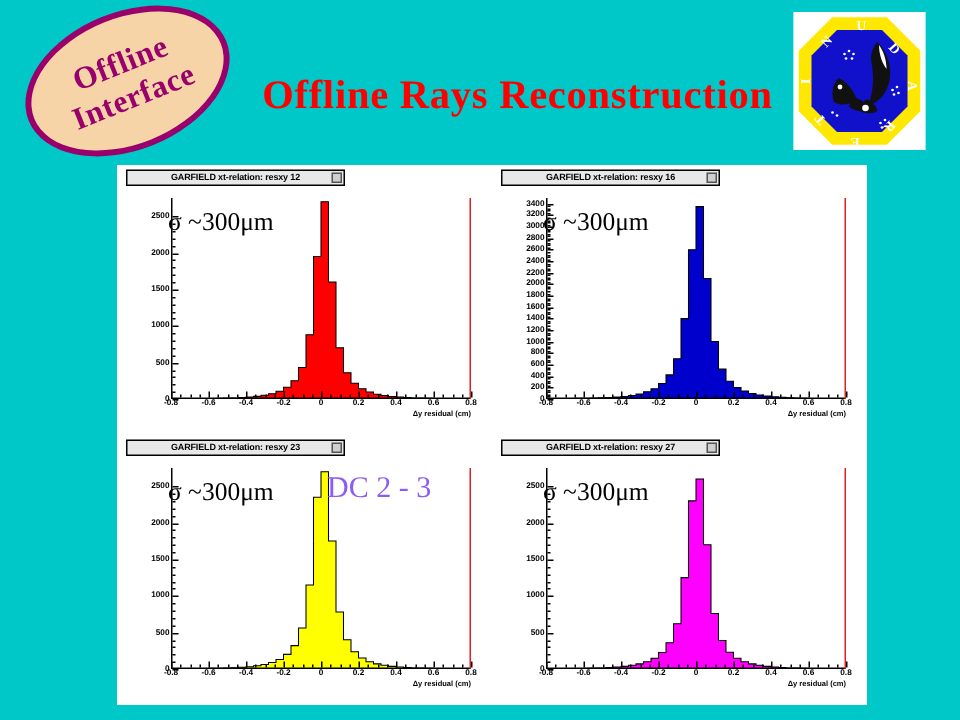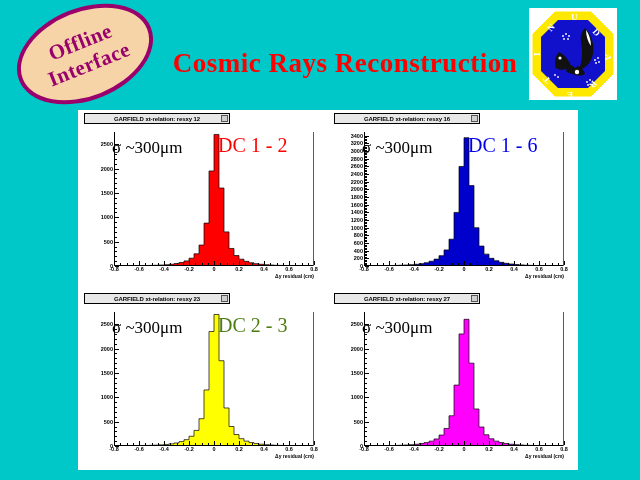--- a/index.html
+++ b/index.html
@@ -231,21 +231,21 @@
 <div id="slide">
 
   <div id="badge">
     <div id="badge-ellipse"></div>
     <div id="badge-text">
       <span>Offline</span>
       <span>Interface</span>
     </div>
   </div>
 
-  <div id="main-title">Cosmic  Rays  Reconstruction</div>
+  <div id="main-title">Offline  Rays  Reconstruction</div>
 
   <div id="logo">
     <svg width="88" height="92" viewBox="0 0 88 92">
       <rect x="0" y="0" width="88" height="92" fill="#ffffff"></rect>
       <polygon points="26,4 62,4 84,26 84,66 62,88 26,88 4,66 4,26" fill="#ffe800" stroke="#ffe800" stroke-width="1"></polygon>
       <polygon points="29,12 59,12 76,29 76,63 59,80 29,80 12,63 12,29" fill="#1111cc"></polygon>
 
       <g fill="#ffffff" font-family="Liberation Serif, serif" font-size="9" font-weight="bold">
         <text x="22" y="24" transform="rotate(-48 22 24)">N</text>
         <text x="42" y="12">U</text>
@@ -391,21 +391,20 @@
             <div class="xtick minor" style="left: 187.5px;"></div>
             <div class="xtick minor" style="left: 193.75px;"></div>
             <div class="xtick" style="left: 200px;">
               <span class="xlabel">0.8</span>
             </div>
           </div>
         <div class="frame-right"></div>
         <div class="axis-title">Δy residual (cm)</div>
       </div>
       <div class="sigma-note">σ ~300μm</div>
-      <div class="dc-label" style="color: rgb(255, 0, 0);">DC 1 - 2</div>
     </div>
 
     <div class="pad pad-1">
       <div class="pad-titlebar">
         <span class="tb-text">GARFIELD xt-relation: resxy 16</span>
         <span class="tb-btn"></span>
       </div>
       <div class="plot">
         <svg class="hist" viewBox="0 0 200 134" preserveAspectRatio="none">
             <path d="M 0.00 134 L 0.00 133.77 L 5.00 133.77 L 5.00 133.73 L 10.00 133.73 L 10.00 133.69 L 15.00 133.69 L 15.00 133.66 L 20.00 133.66 L 20.00 133.58 L 25.00 133.58 L 25.00 133.50 L 30.00 133.50 L 30.00 133.39 L 35.00 133.39 L 35.00 133.23 L 40.00 133.23 L 40.00 133.00 L 45.00 133.00 L 45.00 132.70 L 50.00 132.70 L 50.00 132.28 L 55.00 132.28 L 55.00 131.63 L 60.00 131.63 L 60.00 130.71 L 65.00 130.71 L 65.00 129.21 L 70.00 129.21 L 70.00 127.11 L 75.00 127.11 L 75.00 123.66 L 80.00 123.66 L 80.00 117.92 L 85.00 117.92 L 85.00 107.20 L 90.00 107.20 L 90.00 80.40 L 95.00 80.40 L 95.00 34.46 L 100.00 34.46 L 100.00 5.74 L 105.00 5.74 L 105.00 53.60 L 110.00 53.60 L 110.00 95.71 L 115.00 95.71 L 115.00 114.09 L 120.00 114.09 L 120.00 122.13 L 125.00 122.13 L 125.00 126.34 L 130.00 126.34 L 130.00 128.72 L 135.00 128.72 L 135.00 130.32 L 140.00 130.32 L 140.00 131.32 L 145.00 131.32 L 145.00 132.01 L 150.00 132.01 L 150.00 132.51 L 155.00 132.51 L 155.00 132.89 L 160.00 132.89 L 160.00 133.16 L 165.00 133.16 L 165.00 133.35 L 170.00 133.35 L 170.00 133.50 L 175.00 133.50 L 175.00 133.62 L 180.00 133.62 L 180.00 133.69 L 185.00 133.69 L 185.00 133.73 L 190.00 133.73 L 190.00 133.77 L 195.00 133.77 L 195.00 133.81 L 200.00 133.81 L 200.00 134 Z" fill="#0000cc" stroke="#000000" stroke-width="0.7"></path>
@@ -586,21 +585,20 @@
             <div class="xtick minor" style="left: 187.5px;"></div>
             <div class="xtick minor" style="left: 193.75px;"></div>
             <div class="xtick" style="left: 200px;">
               <span class="xlabel">0.8</span>
             </div>
           </div>
         <div class="frame-right"></div>
         <div class="axis-title">Δy residual (cm)</div>
       </div>
       <div class="sigma-note">σ ~300μm</div>
-      <div class="dc-label" style="color: rgb(0, 0, 238);">DC 1 - 6</div>
     </div>
 
     <div class="pad pad-2">
       <div class="pad-titlebar">
         <span class="tb-text">GARFIELD xt-relation: resxy 23</span>
         <span class="tb-btn"></span>
       </div>
       <div class="plot">
         <svg class="hist" viewBox="0 0 200 134" preserveAspectRatio="none">
             <path d="M 0.00 134 L 0.00 133.81 L 5.00 133.81 L 5.00 133.76 L 10.00 133.76 L 10.00 133.76 L 15.00 133.76 L 15.00 133.71 L 20.00 133.71 L 20.00 133.66 L 25.00 133.66 L 25.00 133.56 L 30.00 133.56 L 30.00 133.46 L 35.00 133.46 L 35.00 133.32 L 40.00 133.32 L 40.00 133.12 L 45.00 133.12 L 45.00 132.83 L 50.00 132.83 L 50.00 132.44 L 55.00 132.44 L 55.00 131.86 L 60.00 131.86 L 60.00 130.98 L 65.00 130.98 L 65.00 129.61 L 70.00 129.61 L 70.00 127.67 L 75.00 127.67 L 75.00 124.25 L 80.00 124.25 L 80.00 118.41 L 85.00 118.41 L 85.00 106.71 L 90.00 106.71 L 90.00 77.96 L 95.00 77.96 L 95.00 19.49 L 100.00 19.49 L 100.00 2.44 L 105.00 2.44 L 105.00 48.73 L 110.00 48.73 L 110.00 95.99 L 115.00 95.99 L 115.00 114.51 L 120.00 114.51 L 120.00 122.55 L 125.00 122.55 L 125.00 126.69 L 130.00 126.69 L 130.00 129.13 L 135.00 129.13 L 135.00 130.59 L 140.00 130.59 L 140.00 131.56 L 145.00 131.56 L 145.00 132.25 L 150.00 132.25 L 150.00 132.68 L 155.00 132.68 L 155.00 133.03 L 160.00 133.03 L 160.00 133.27 L 165.00 133.27 L 165.00 133.42 L 170.00 133.42 L 170.00 133.56 L 175.00 133.56 L 175.00 133.66 L 180.00 133.66 L 180.00 133.71 L 185.00 133.71 L 185.00 133.76 L 190.00 133.76 L 190.00 133.81 L 195.00 133.81 L 195.00 133.85 L 200.00 133.85 L 200.00 134 Z" fill="#ffff00" stroke="#000000" stroke-width="0.7"></path>
@@ -697,21 +695,21 @@
             <div class="xtick minor" style="left: 187.5px;"></div>
             <div class="xtick minor" style="left: 193.75px;"></div>
             <div class="xtick" style="left: 200px;">
               <span class="xlabel">0.8</span>
             </div>
           </div>
         <div class="frame-right"></div>
         <div class="axis-title">Δy residual (cm)</div>
       </div>
       <div class="sigma-note">σ ~300μm</div>
-      <div class="dc-label" style="color: #4d7c0f; text-align: right;">DC 2 - 3</div>
+      <div class="dc-label" style="color: #8b5cf6; text-align: right;">DC 2 - 3</div>
     </div>
 
     <div class="pad pad-3">
       <div class="pad-titlebar">
         <span class="tb-text">GARFIELD xt-relation: resxy 27</span>
         <span class="tb-btn"></span>
       </div>
       <div class="plot">
         <svg class="hist" viewBox="0 0 200 134" preserveAspectRatio="none">
             <path d="M 0.00 134 L 0.00 133.81 L 5.00 133.81 L 5.00 133.76 L 10.00 133.76 L 10.00 133.71 L 15.00 133.71 L 15.00 133.66 L 20.00 133.66 L 20.00 133.61 L 25.00 133.61 L 25.00 133.51 L 30.00 133.51 L 30.00 133.42 L 35.00 133.42 L 35.00 133.27 L 40.00 133.27 L 40.00 133.03 L 45.00 133.03 L 45.00 132.68 L 50.00 132.68 L 50.00 132.25 L 55.00 132.25 L 55.00 131.56 L 60.00 131.56 L 60.00 130.59 L 65.00 130.59 L 65.00 129.13 L 70.00 129.13 L 70.00 126.93 L 75.00 126.93 L 75.00 123.04 L 80.00 123.04 L 80.00 116.46 L 85.00 116.46 L 85.00 103.79 L 90.00 103.79 L 90.00 73.09 L 95.00 73.09 L 95.00 21.93 L 100.00 21.93 L 100.00 7.31 L 105.00 7.31 L 105.00 51.16 L 110.00 51.16 L 110.00 96.97 L 115.00 96.97 L 115.00 115.00 L 120.00 115.00 L 120.00 122.79 L 125.00 122.79 L 125.00 126.79 L 130.00 126.79 L 130.00 129.13 L 135.00 129.13 L 135.00 130.59 L 140.00 130.59 L 140.00 131.56 L 145.00 131.56 L 145.00 132.25 L 150.00 132.25 L 150.00 132.68 L 155.00 132.68 L 155.00 133.03 L 160.00 133.03 L 160.00 133.27 L 165.00 133.27 L 165.00 133.42 L 170.00 133.42 L 170.00 133.56 L 175.00 133.56 L 175.00 133.66 L 180.00 133.66 L 180.00 133.71 L 185.00 133.71 L 185.00 133.76 L 190.00 133.76 L 190.00 133.81 L 195.00 133.81 L 195.00 133.85 L 200.00 133.85 L 200.00 134 Z" fill="#ff00ff" stroke="#000000" stroke-width="0.7"></path>

